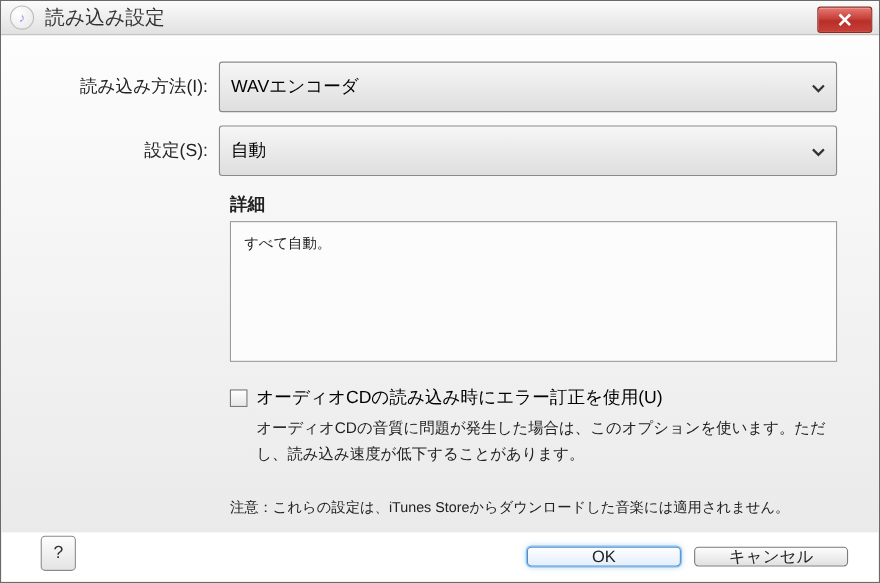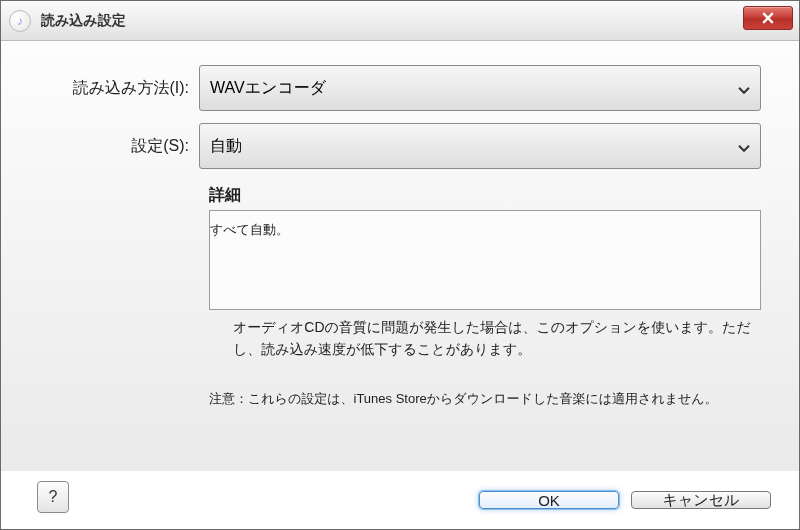--- a/index.html
+++ b/index.html
@@ -44,23 +44,23 @@
   }
   .app-icon-note {
     font-size: 12px;
     line-height: 1;
     background: linear-gradient(#55c6f7,#c46af0);
     -webkit-background-clip: text;
     color: transparent;
     font-weight: bold;
   }
   .title-text {
-    font-size: 14px;
+    font-size: 18px;
     color: #333;
-    font-weight: 700;
+    font-weight: 400;
   }
   .close-btn {
     position: absolute;
     right: 6px;
     top: 5px;
     width: 50px;
     height: 24px;
     background: linear-gradient(#e67a73, #c8403a 45%, #b82f28 55%, #c8403a);
     border: 1px solid #8a2a24;
     border-radius: 3px;
@@ -115,24 +115,24 @@
     margin-left: 170px;
   }
   .section-heading {
     font-size: 16px;
     font-weight: bold;
     margin: 4px 0 4px 0;
     color: #222;
   }
   .detail-box {
     width: 100%;
-    height: 100px;
+    height: 128px;
     border: 1px solid #9b9b9b;
     background: #fcfcfc;
-    padding: 10px 0;
+    padding: 10px 12px;
     font-size: 13px;
     color: #222;
   }
   .checkbox-row {
     display: flex;
     align-items: center;
     margin-top: 22px;
     font-size: 16px;
   }
   .checkbox {
@@ -237,20 +237,24 @@
         </span>
       </div>
     </div>
 
     <div class="right-col">
       <div class="section-heading">詳細</div>
       <div class="detail-box">
         <span>すべて自動。</span>
       </div>
 
+      <div class="checkbox-row">
+        <div class="checkbox"></div>
+        <span>オーディオCDの読み込み時にエラー訂正を使用(U)</span>
+      </div>
       <div class="help-text">オーディオCDの音質に問題が発生した場合は、このオプションを使います。ただし、読み込み速度が低下することがあります。</div>
 
       <div class="note-text">注意：これらの設定は、iTunes Storeからダウンロードした音楽には適用されません。</div>
     </div>
 
   </div>
 
   <div class="button-bar">
     <div class="help-btn">
       <span>?</span>

